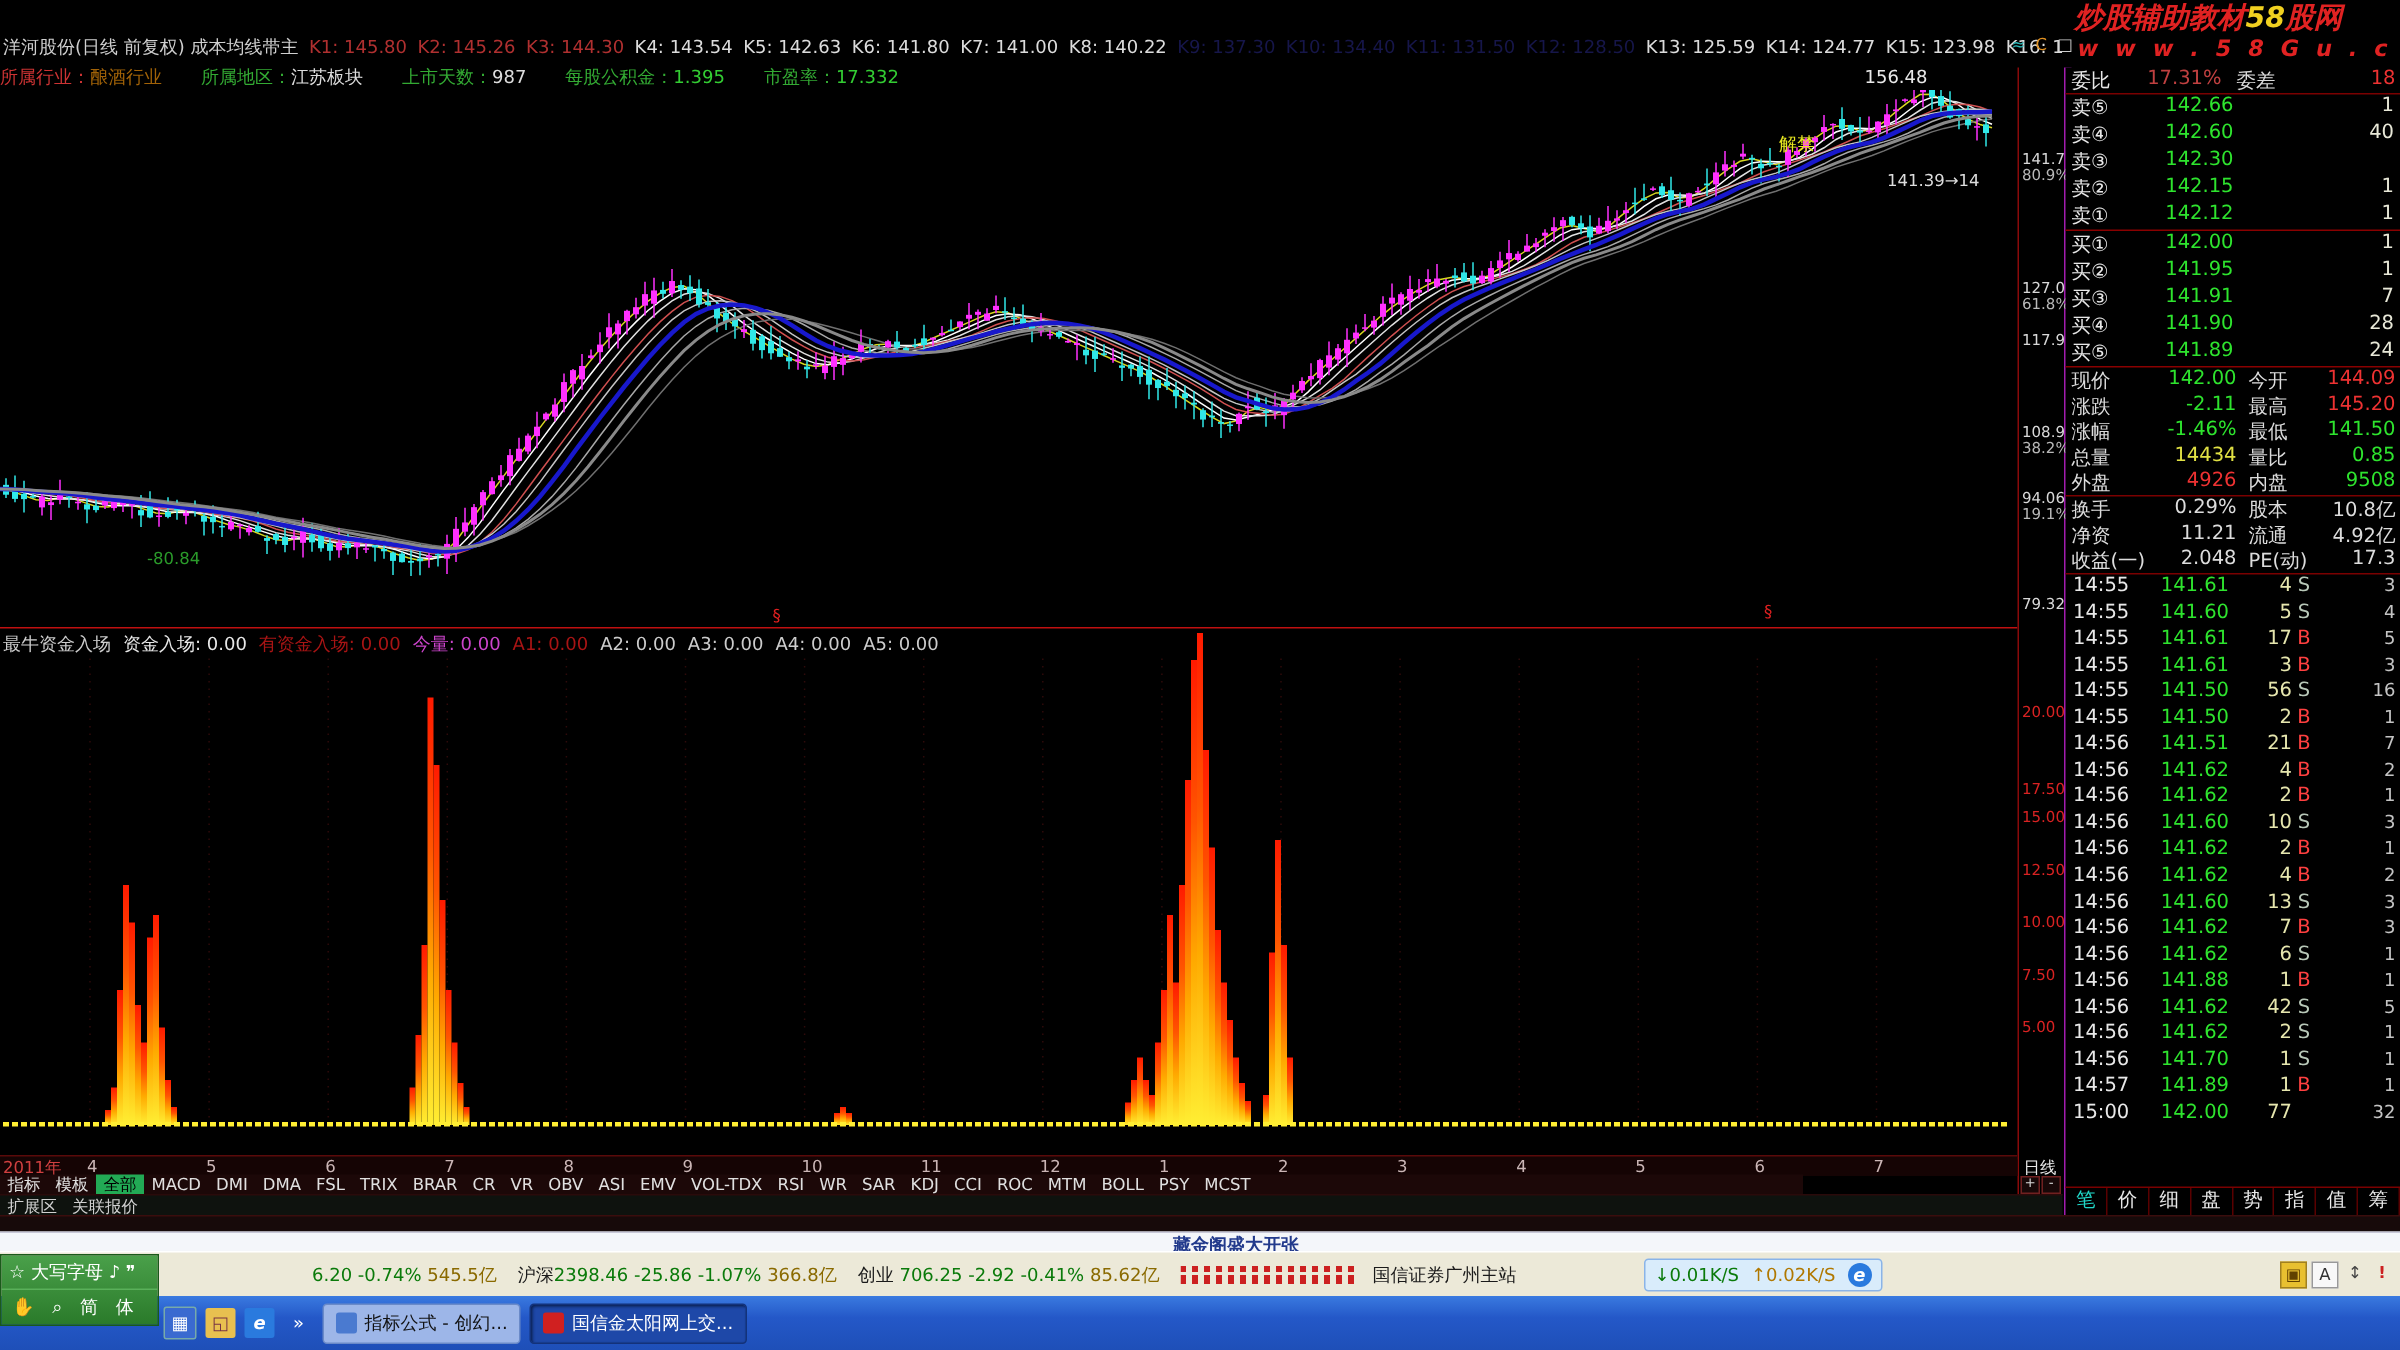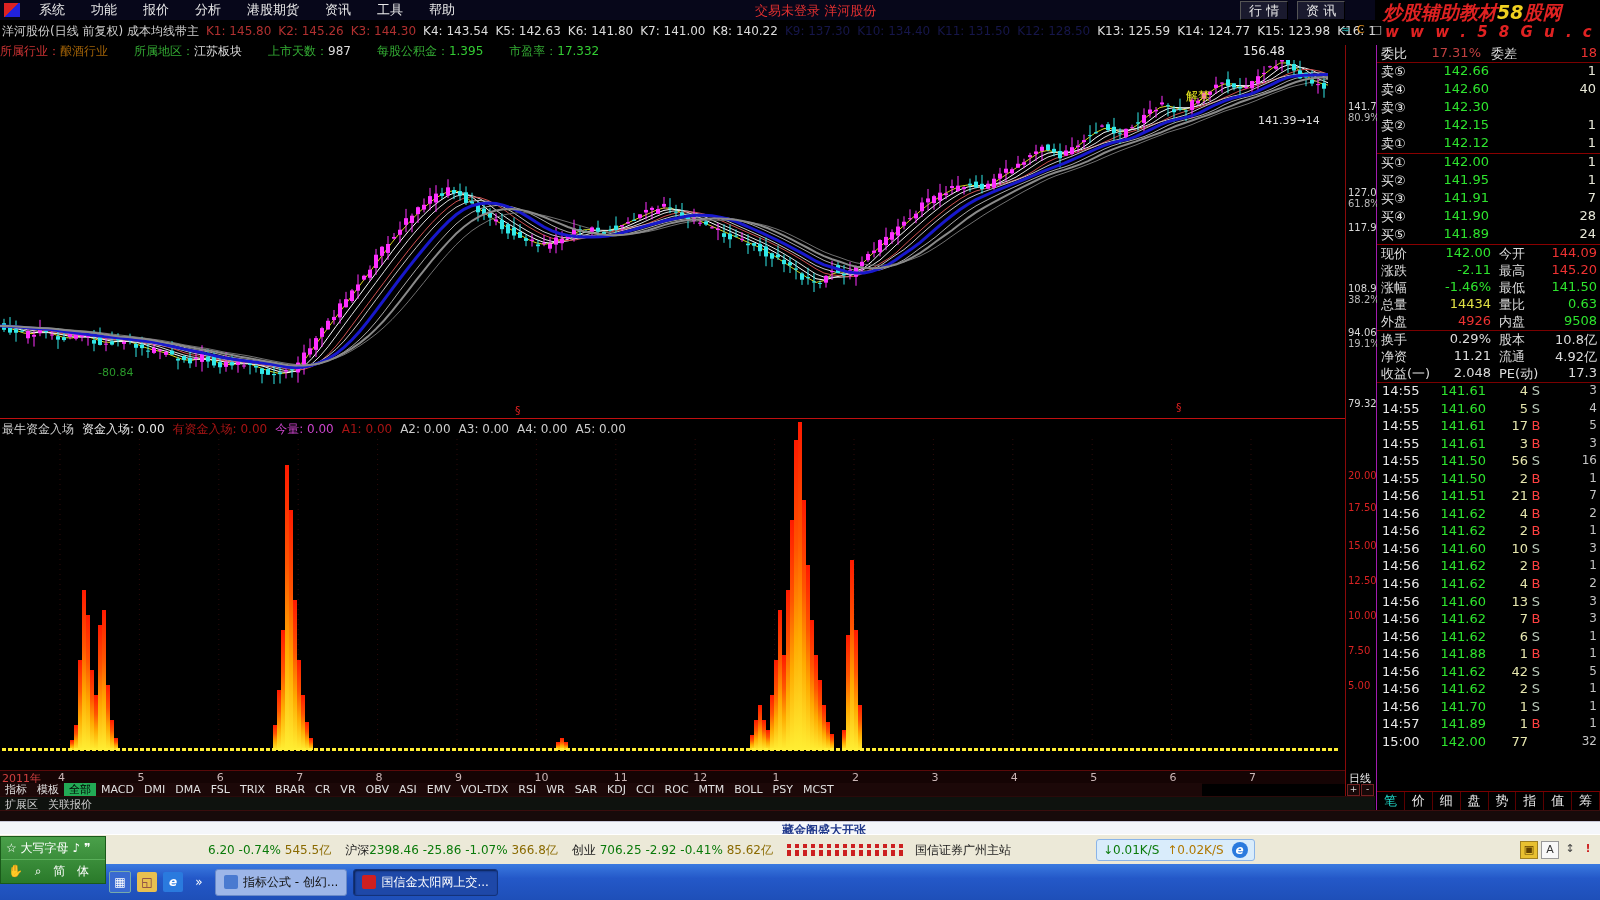--- a/index.html
+++ b/index.html
@@ -90,36 +90,20 @@
   
   #ime{left:0;top:836px;width:104px;height:46px;background:linear-gradient(#4aa04a,#2a7a2a);border:1px solid #1a5a1a;color:#fff;z-index:50;}
   #ime .r1{height:22px;line-height:22px;padding-left:5px;font-size:12px;}
   #ime .r2{height:22px;line-height:22px;padding-left:7px;font-size:12px;letter-spacing:4px;border-top:1px solid #5ab05a;}
 </style>
 </head>
 <body>
 
 <div id="stage">
 
-  <div id="menubar" class="abs">
-    <div id="app-logo"></div>
-    <span id="menu-items" style="display: flex;">
-        <span class="menu-item">系统</span>
-        <span class="menu-item">功能</span>
-        <span class="menu-item">报价</span>
-        <span class="menu-item">分析</span>
-        <span class="menu-item">港股期货</span>
-        <span class="menu-item">资讯</span>
-        <span class="menu-item">工具</span>
-        <span class="menu-item">帮助</span>
-      </span>
-    <span id="trade-status">交易未登录 洋河股份</span>
-    <span class="top-btn" style="left:1240px;">行 情</span>
-    <span class="top-btn" style="left:1297px;">资 讯</span>
-  </div>
 
   <div id="logo58" class="abs">
     <div class="l1"><span>炒股辅助教材</span><b>58</b><span>股网</span></div>
     <div class="l2">w w w . 5 8 G u . c o m</div>
   </div>
 
   <div id="titlebar" class="abs">
     <span style="color:#cfcfcf;margin-left:2px;">洋河股份(日线 前复权) 成本均线带主</span>
     <span id="kvalues"><span style="color:#b03030">K1: 145.80</span><span style="color:#b03030">K2: 145.26</span><span style="color:#b03030">K3: 144.30</span><span style="color:#dcdcdc">K4: 143.54</span><span style="color:#dcdcdc">K5: 142.63</span><span style="color:#dcdcdc">K6: 141.80</span><span style="color:#dcdcdc">K7: 141.00</span><span style="color:#dcdcdc">K8: 140.22</span><span style="color:#16164a">K9: 137.30</span><span style="color:#16164a">K10: 134.40</span><span style="color:#16164a">K11: 131.50</span><span style="color:#16164a">K12: 128.50</span><span style="color:#dcdcdc">K13: 125.59</span><span style="color:#dcdcdc">K14: 124.77</span><span style="color:#dcdcdc">K15: 123.98</span><span style="color:#dcdcdc">K16: 121.99</span></span>
   </div>
@@ -907,21 +891,21 @@
       <div class="axlbl axpct" style="top:67px">80.9%</div>
       <div class="axlbl" style="top:142px">127.0</div>
       <div class="axlbl axpct" style="top:153px">61.8%</div>
       <div class="axlbl" style="top:177px">117.9</div>
       <div class="axlbl" style="top:238px">108.9</div>
       <div class="axlbl axpct" style="top:249px">38.2%</div>
       <div class="axlbl" style="top:282px">94.06</div>
       <div class="axlbl axpct" style="top:293px">19.1%</div>
       <div class="axlbl" style="top:353px">79.32</div>
       <div class="sublbl" style="top:425px">20.00</div>
-      <div class="sublbl" style="top:457px">17.50</div>
+      <div class="sublbl" style="top:476px">17.50</div>
       <div class="sublbl" style="top:495px">15.00</div>
       <div class="sublbl" style="top:530px">12.50</div>
       <div class="sublbl" style="top:565px">10.00</div>
       <div class="sublbl" style="top:600px">7.50</div>
       <div class="sublbl" style="top:635px">5.00</div>
       <div id="period-wrap">
         <span style="position:absolute;left:3px;top:726px;color:#e8e8e8;font-size:11px;">日线</span>
       </div>
       <div class="mini-btn" style="left:1px;top:739px">+</div>
       <div class="mini-btn" style="left:15px;top:739px">-</div>
@@ -1058,21 +1042,21 @@
         <div class="rp-row" style="height:17px">
           <span class="st-l1">涨幅</span>
           <span class="st-v1" style="color:#2ee42e">-1.46%</span>
           <span class="st-l2">最低</span>
           <span class="st-v2" style="color:#2ee42e">141.50</span>
         </div>
         <div class="rp-row" style="height:17px">
           <span class="st-l1">总量</span>
           <span class="st-v1" style="color:#e0e044">14434</span>
           <span class="st-l2">量比</span>
-          <span class="st-v2" style="color:#2ee42e">0.63</span>
+          <span class="st-v2" style="color:#2ee42e">0.85</span>
         </div>
         <div class="rp-row" style="height:17px">
           <span class="st-l1">外盘</span>
           <span class="st-v1" style="color:#ee3232">4926</span>
           <span class="st-l2">内盘</span>
           <span class="st-v2" style="color:#2ee42e">9508</span>
         </div>
         <div class="rp-row rp-sep" style="height:17px">
           <span class="st-l1">换手</span>
           <span class="st-v1" style="color:#dcdcdc">0.29%</span>

